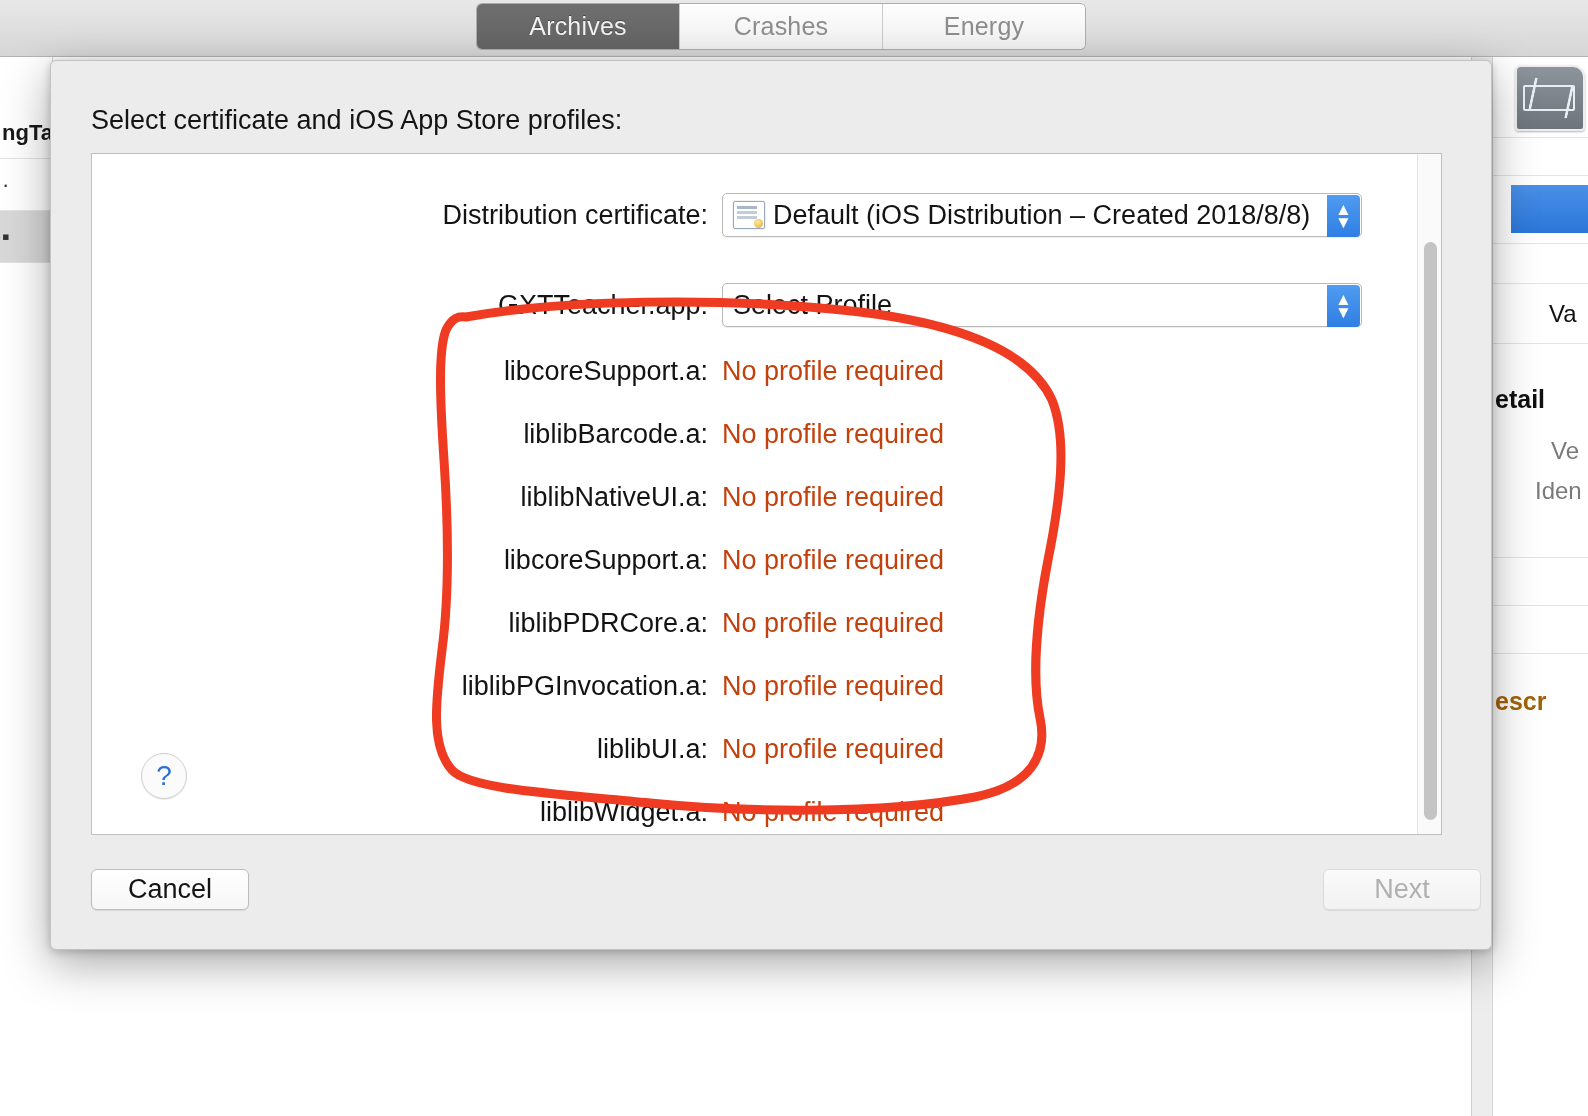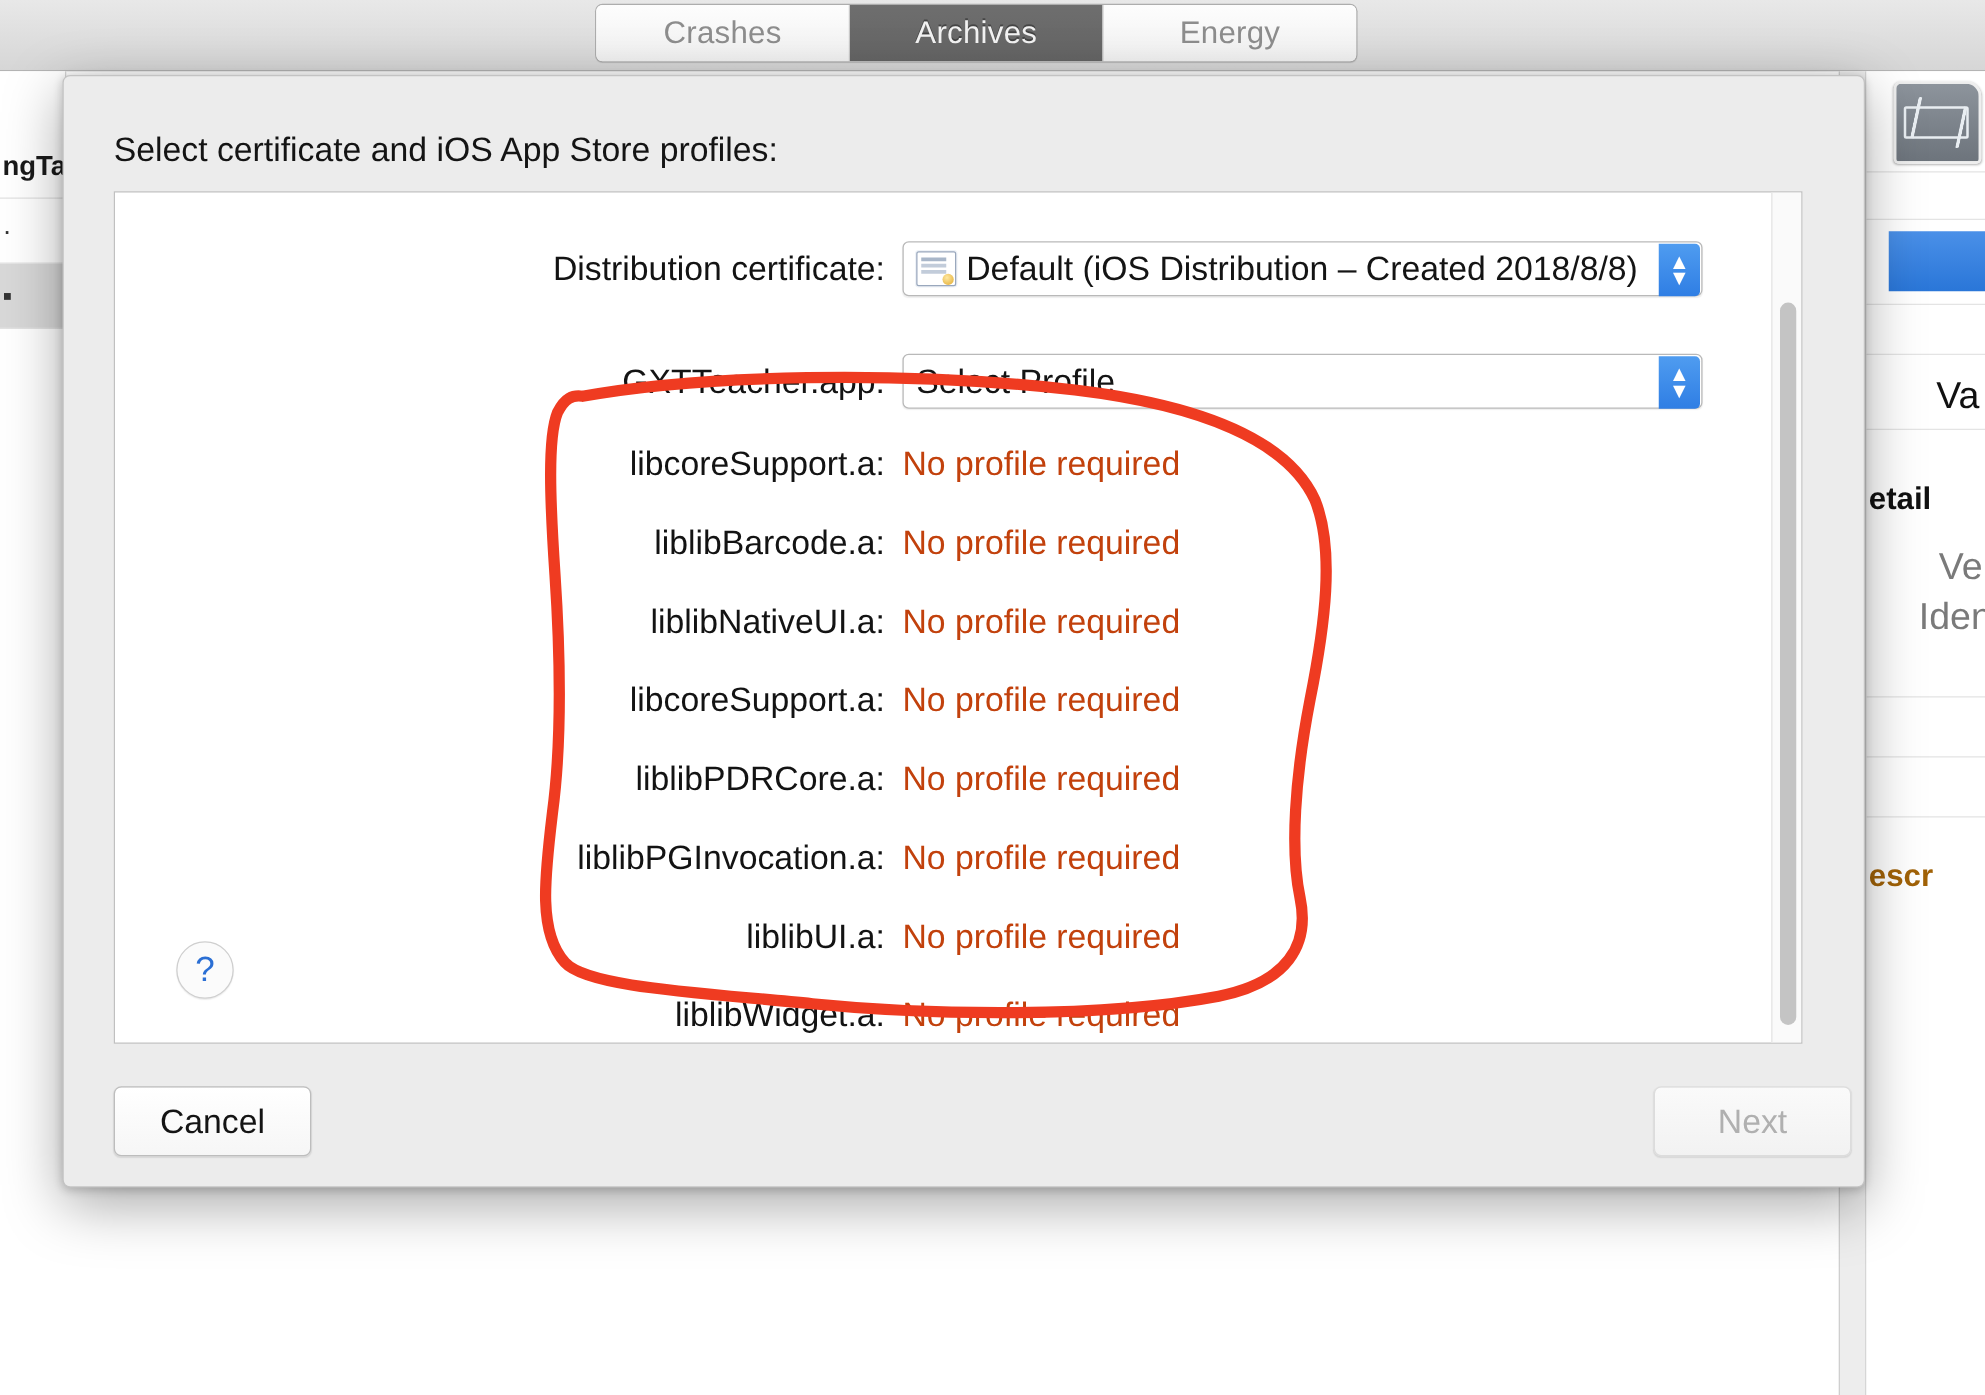--- a/index.html
+++ b/index.html
@@ -131,21 +131,21 @@
   }
   #bgr-blue {
     position: absolute;
     left: 18px; top: 128px;
     width: 78px; height: 48px;
     background: linear-gradient(to bottom,#4a90e8,#2a76d8);
   }
   .bgr-text {
     position: absolute;
     white-space: nowrap;
-    font-size: 30px;
+    font-size: 24px;
   }
   #bgr-va   { left: 56px; top: 243px; color: #111; }
   #bgr-det  { left: 2px;  top: 328px; color: #111; font-weight: bold; font-size: 25px;}
   #bgr-ver  { left: 58px; top: 380px; color: #7a7a7a; }
   #bgr-iden { left: 42px; top: 420px; color: #7a7a7a; }
   #bgr-desc { left: 2px;  top: 630px; color: #a16207; font-weight: bold; font-size: 25px;}
 
   
   #sheet {
     position: absolute;
@@ -284,21 +284,21 @@
     display: flex;
     align-items: center;
     justify-content: center;
     color: #2b6fd4;
     font-size: 28px;
   }
 
   
   .btn {
     position: absolute;
-    height: 56px;
+    height: 41px;
     border: 1px solid #bdbdbd;
     border-radius: 6px;
     background: linear-gradient(to bottom,#ffffff,#f6f6f6);
     box-shadow: 0 1px 1px rgba(0,0,0,.09);
     display: flex;
     align-items: center;
     justify-content: center;
     font-size: 27px;
     color: #141414;
     box-sizing: border-box;
@@ -317,25 +317,25 @@
     pointer-events: none;
   }
 </style>
 </head>
 <body>
 
 <div id="bg-window">
 
   <div id="bg-toolbar">
     <div id="seg-control">
+      <div class="seg active">
+        <span>Archives</span>
+      </div>
       <div class="seg">
         <span>Crashes</span>
-      </div>
-      <div class="seg active">
-        <span>Archives</span>
       </div>
       <div class="seg">
         <span>Energy</span>
       </div>
     </div>
   </div>
 
   <div id="bg-left-list">
     <div class="bg-row" id="bg-row-a">
       <span>ngTa</span>

